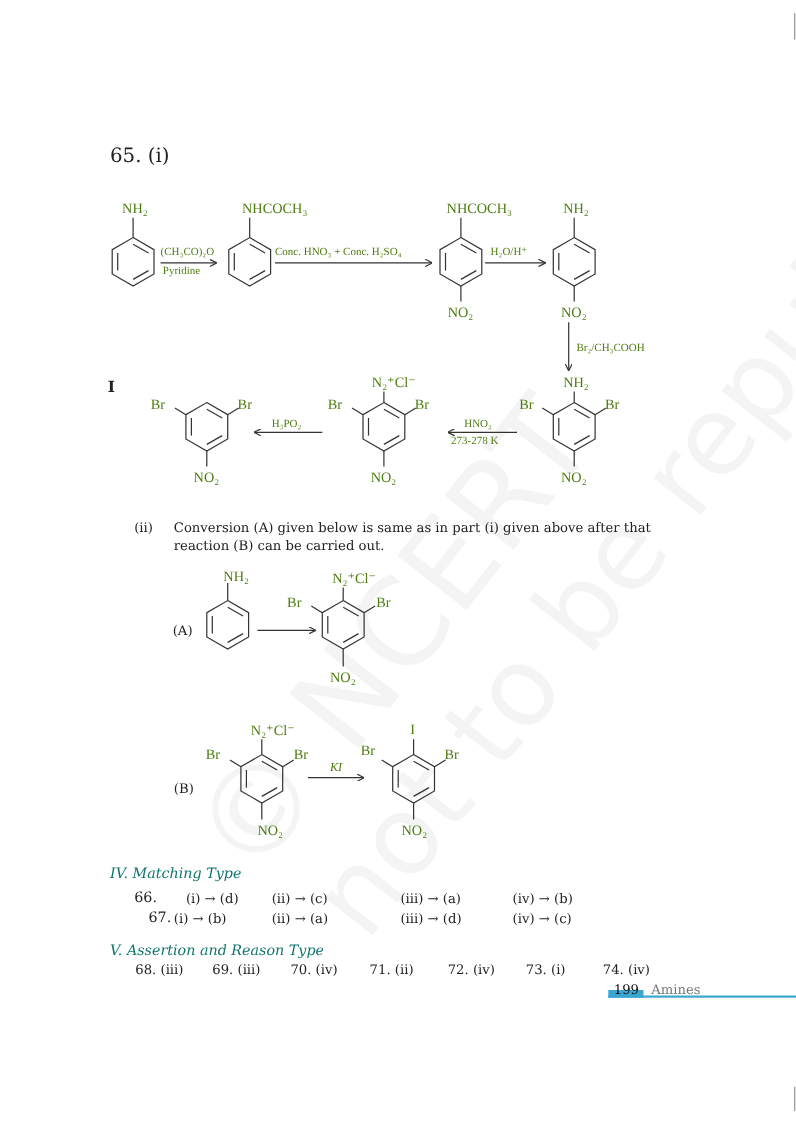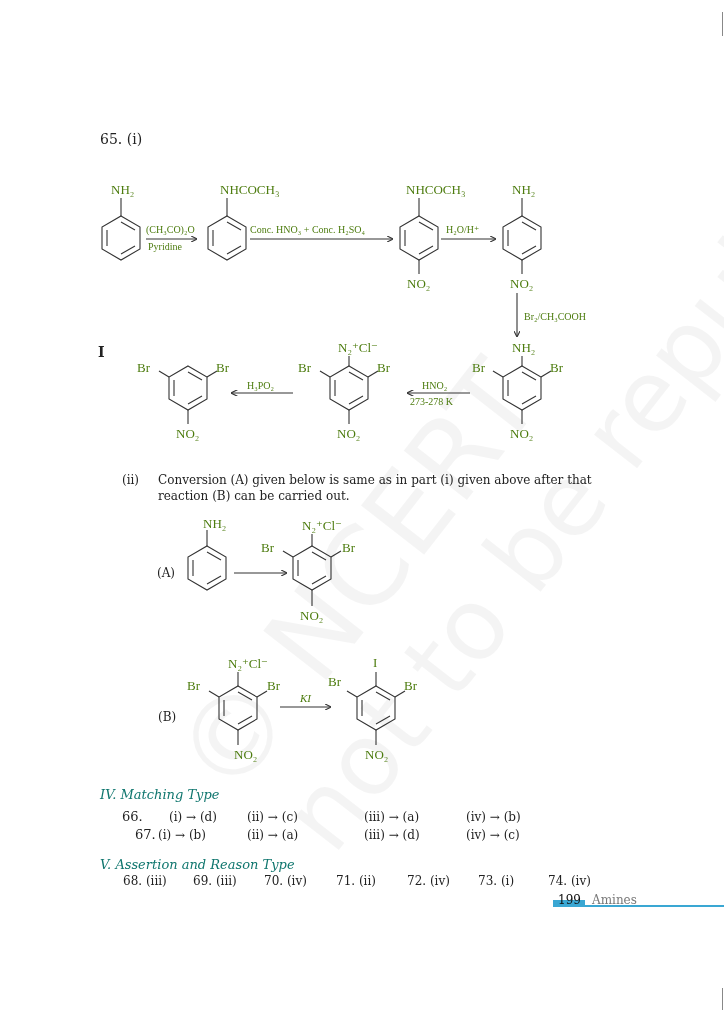--- a/index.html
+++ b/index.html
@@ -137,21 +137,21 @@
     <line x1="376" y1="692" x2="390" y2="700"></line>
       <line x1="362" y1="700" x2="362" y2="716"></line>
       <line x1="376" y1="724" x2="390" y2="716"></line>
     <line x1="376" y1="686" x2="376" y2="672"></line>
       <line x1="376" y1="730" x2="376" y2="745"></line>
     <line x1="357" y1="697" x2="347" y2="691"></line>
       <line x1="395" y1="697" x2="405" y2="691"></line>
   </g>
 </svg>
 
-<div class="abs txt" style="left:100px; top:131px; font-size:14px;">65. (i)</div>
+<div class="abs txt" style="left:100px; top:131px; font-size:18px;">65. (i)</div>
 
 <div class="abs chem" style="left:111px; top:182px;">NH₂</div>
 <div class="abs chem small" style="left:146px; top:224px;">(CH₃CO)₂O</div>
 <div class="abs chem small" style="left:148px; top:241px;">Pyridine</div>
 <div class="abs chem" style="left:220px; top:182px;">NHCOCH₃</div>
 <div class="abs chem small" style="left:250px; top:224px;">Conc. HNO₃ + Conc. H₂SO₄</div>
 <div class="abs chem" style="left:406px; top:182px;">NHCOCH₃</div>
 <div class="abs chem" style="left:407px; top:276px;">NO₂</div>
 <div class="abs chem small" style="left:446px; top:224px;">H₂O/H⁺</div>
 <div class="abs chem" style="left:512px; top:182px;">NH₂</div>

